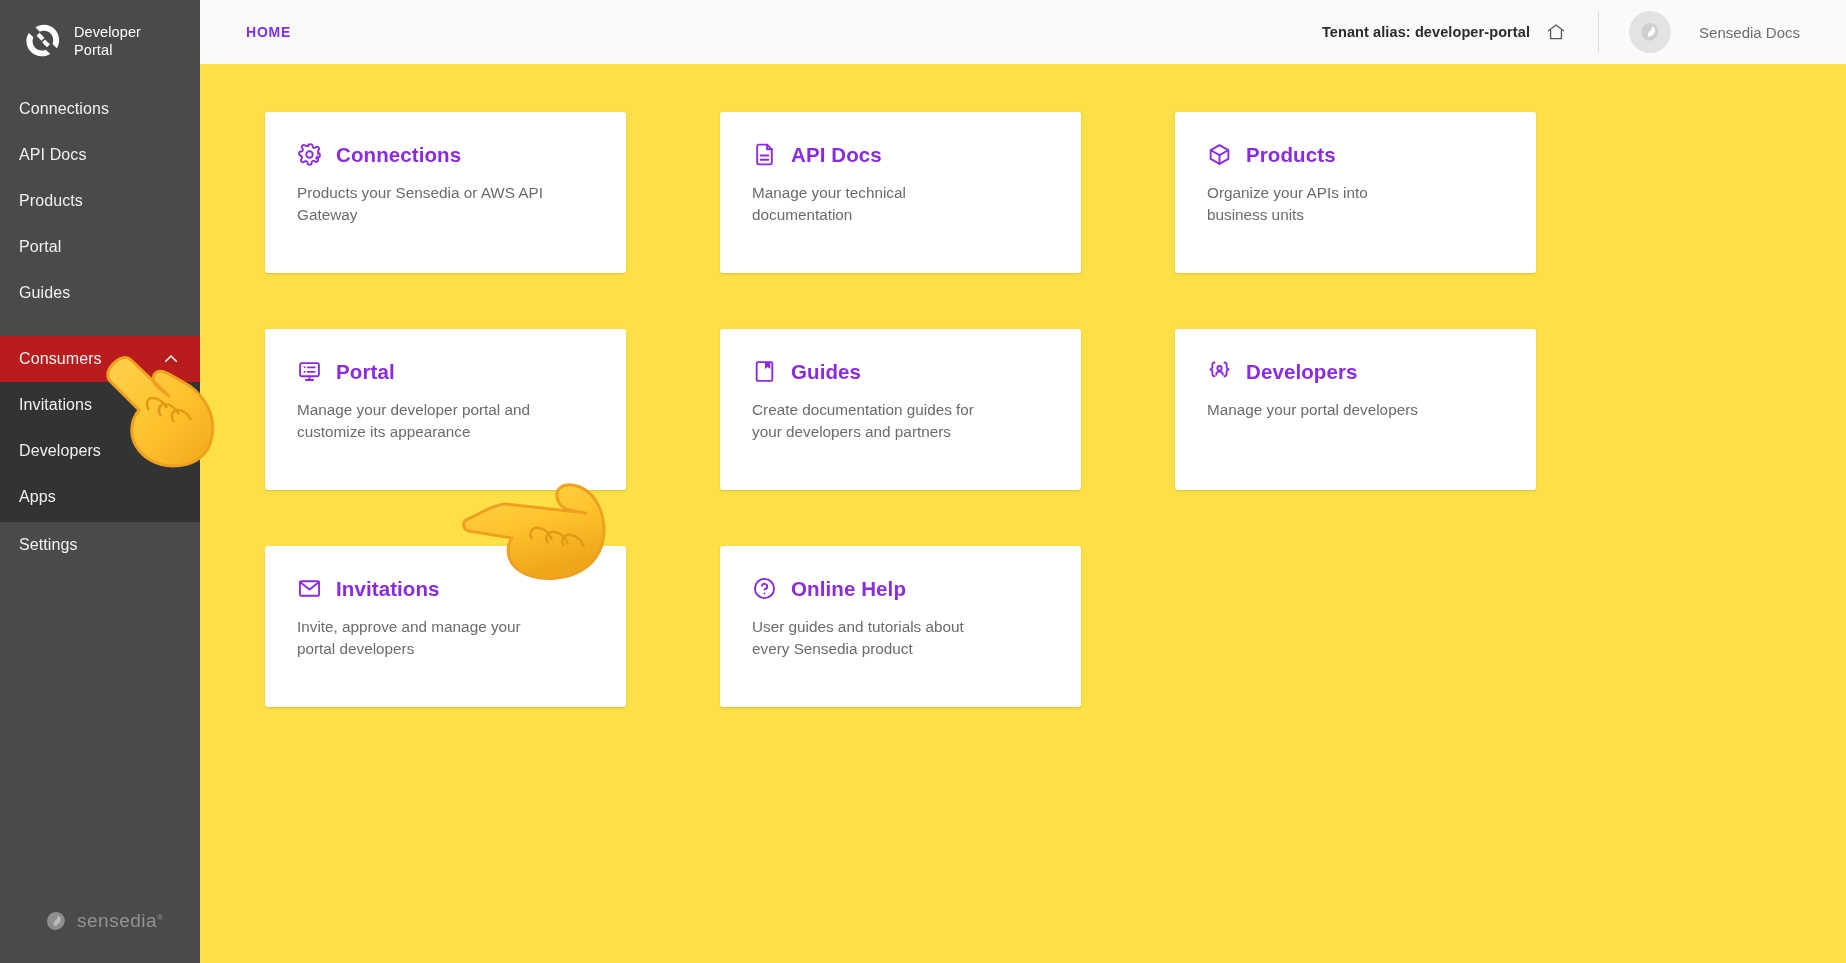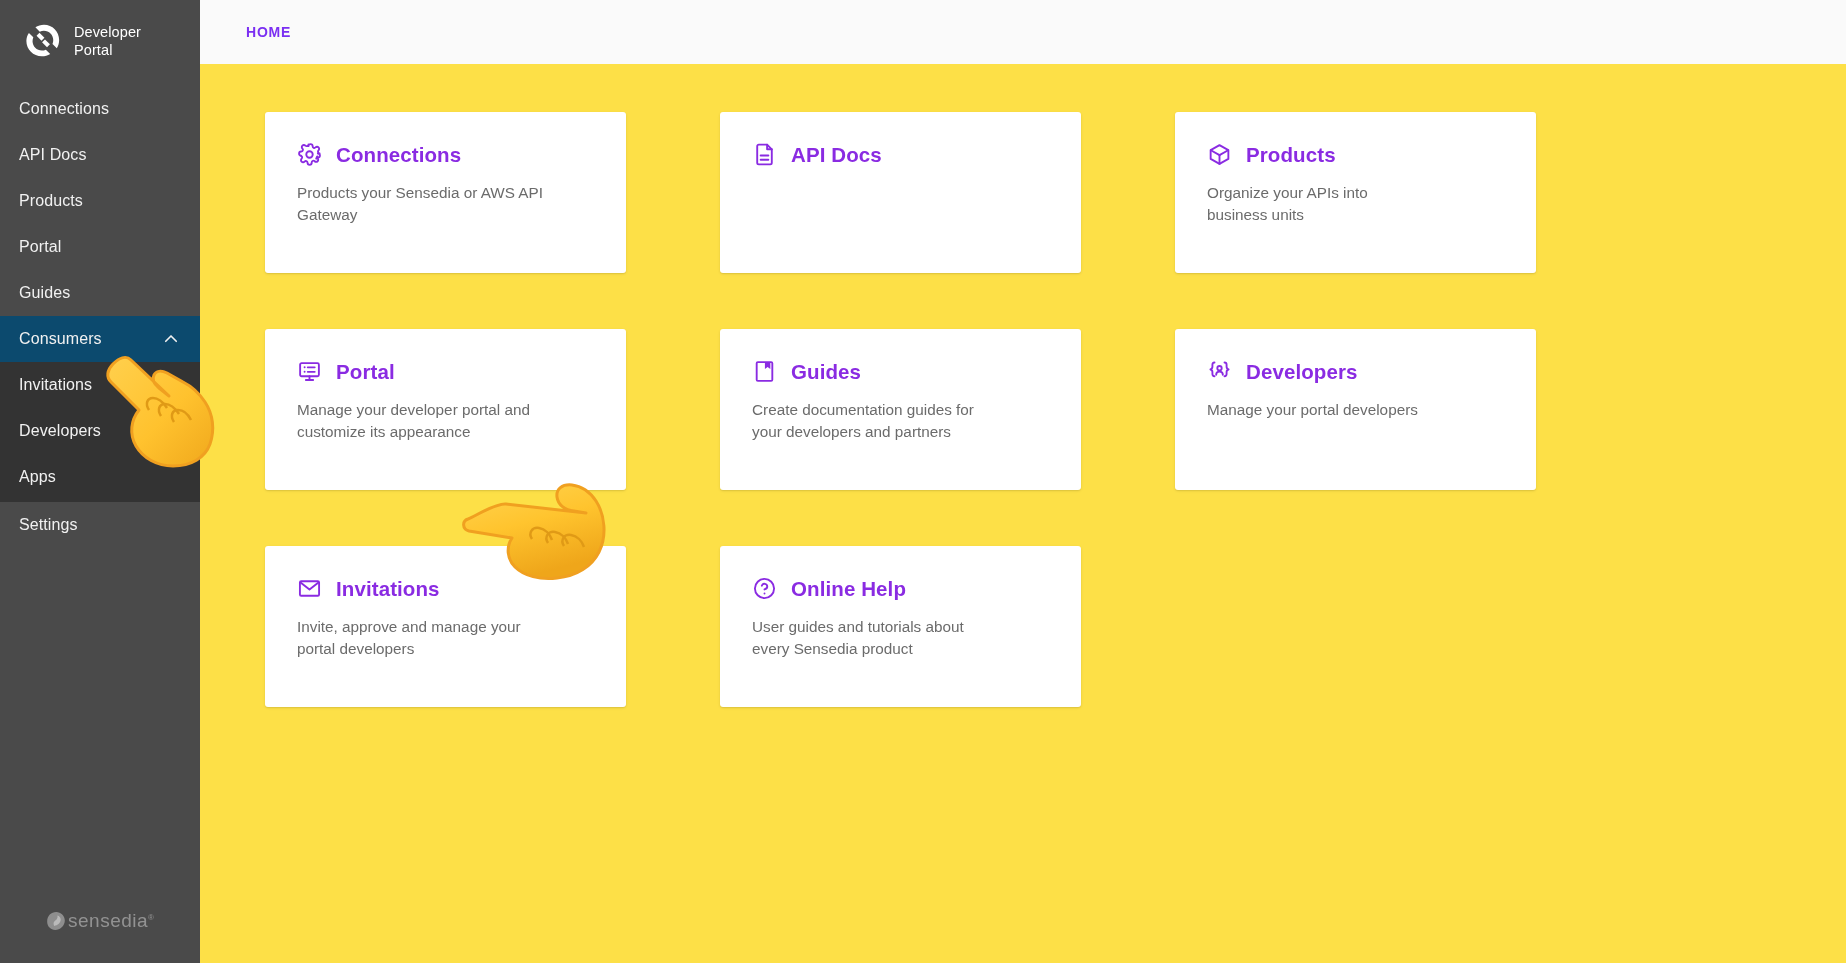--- a/index.html
+++ b/index.html
@@ -22,27 +22,27 @@
   .brand-logo { width:38px; height:38px; flex:0 0 38px; }
   .brand-text { color:#ffffff; font-size:14.5px; line-height:1.25; letter-spacing:.1px; }
 
   .nav { display:flex; flex-direction:column; }
   .nav-item {
     height:46px; display:flex; align-items:center;
     padding:0 20px 0 19px;
     color:#f1f1f1; font-size:16px; letter-spacing:.1px;
     cursor:pointer; position:relative;
   }
-  .nav-item.expanded { background:#0c4a6e; justify-content:space-between; }
+  .nav-item.expanded { background:#b91c1c; justify-content:space-between;margin-top:20px; }
   .subnav { background:#333333; display:flex; flex-direction:column; padding-bottom:2px;}
   .subnav .nav-item { background:#333333; font-size:16px; }
   .chev { width:18px; height:18px; display:block; }
 
   .sidebar-bottom { margin-top:auto; padding:0 0 30px 44px; }
-  .sensedia-logo { display:flex; align-items:center; opacity:.62; }
+  .sensedia-logo { display:flex; align-items:center; gap:9px; opacity:.62; }
   .sensedia-mark { width:24px; height:24px; }
   .sensedia-word { font-size:19px; color:#bfbfbf; letter-spacing:.5px; }
   .sensedia-word sup { font-size:8px; vertical-align:super; }
 
   
   #main { flex:1; display:flex; flex-direction:column; background:#fde047; height:963px;}
   #topbar {
     height:64px; flex:0 0 64px;
     display:flex; align-items:center;
     background:#fafafa;
@@ -169,20 +169,37 @@
         <span class="sensedia-word"><span>sensedia</span><sup>®</sup></span>
       </div>
     </div>
   </aside>
 
   <section id="main">
 
     <header id="topbar">
       <span class="crumb">HOME</span>
 
+      <div class="top-right">
+        <span class="tenant">Tenant alias: developer-portal</span>
+        <span class="home-ico">
+          <svg viewBox="0 0 24 24" width="20" height="20" fill="none" stroke="#5a5a5a" stroke-width="1.6" stroke-linecap="round" stroke-linejoin="round">
+            <path d="M3 10.5 12 3.5l9 7"></path>
+            <path d="M5.5 9.8V20h13V9.8"></path>
+          </svg>
+        </span>
+        <span class="vdiv"></span>
+        <span class="avatar">
+          <svg viewBox="0 0 24 24" width="26" height="26">
+            <path d="M4 12c0-4.6 3.6-8.2 8.1-8.2 4.2 0 7.6 3.3 7.6 7.7 0 5-4.4 8.4-8.4 8.4C7.2 19.9 4 16.5 4 12z" fill="#cfcfcf"></path>
+            <path d="M13.6 6.8c.6 2.4-.5 3.7-1.9 4.7-1.4 1.1-2.1 2.4-1.1 5 3.3-.5 6-3 6-5.9 0-1.9-1.3-3.4-3-3.8z" fill="#ffffff"></path>
+          </svg>
+        </span>
+        <span class="docs-label">Sensedia Docs</span>
+      </div>
     </header>
 
     <div id="content">
       <div class="grid">
 
         <div class="card">
           <div class="card-head">
             <span class="card-ico">
               <svg viewBox="0 0 24 24" width="25" height="25" fill="none" stroke="#8a2be2" stroke-width="1.8" stroke-linecap="round" stroke-linejoin="round">
                 <circle cx="12" cy="12" r="3.1"></circle>
@@ -199,20 +216,21 @@
             <span class="card-ico">
               <svg viewBox="0 0 24 24" width="25" height="25" fill="none" stroke="#8a2be2" stroke-width="1.8" stroke-linecap="round" stroke-linejoin="round">
                 <path d="M14.5 2.5H6.5a1.5 1.5 0 0 0-1.5 1.5v16a1.5 1.5 0 0 0 1.5 1.5h11a1.5 1.5 0 0 0 1.5-1.5V7z"></path>
                 <polyline points="14.5 2.5 14.5 7 19 7"></polyline>
                 <line x1="8.3" y1="13" x2="15.7" y2="13"></line>
                 <line x1="8.3" y1="17" x2="15.7" y2="17"></line>
               </svg>
             </span>
             <span class="card-title">API Docs</span>
           </div>
+          <div class="card-desc">Manage your technical documentation</div>
         </div>
 
         <div class="card wide">
           <div class="card-head">
             <span class="card-ico">
               <svg viewBox="0 0 24 24" width="25" height="25" fill="none" stroke="#8a2be2" stroke-width="1.8" stroke-linecap="round" stroke-linejoin="round">
                 <path d="M20.5 7.8 12 3 3.5 7.8v8.4L12 21l8.5-4.8z"></path>
                 <polyline points="3.7 7.9 12 12.6 20.3 7.9"></polyline>
                 <line x1="12" y1="12.6" x2="12" y2="21"></line>
               </svg>

